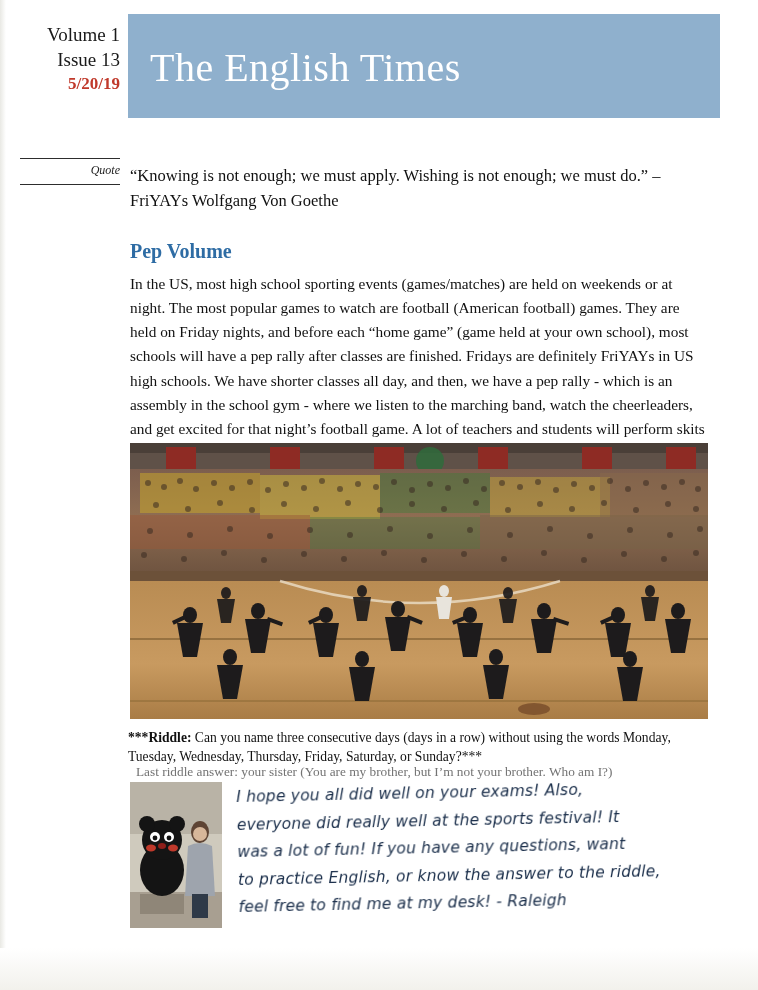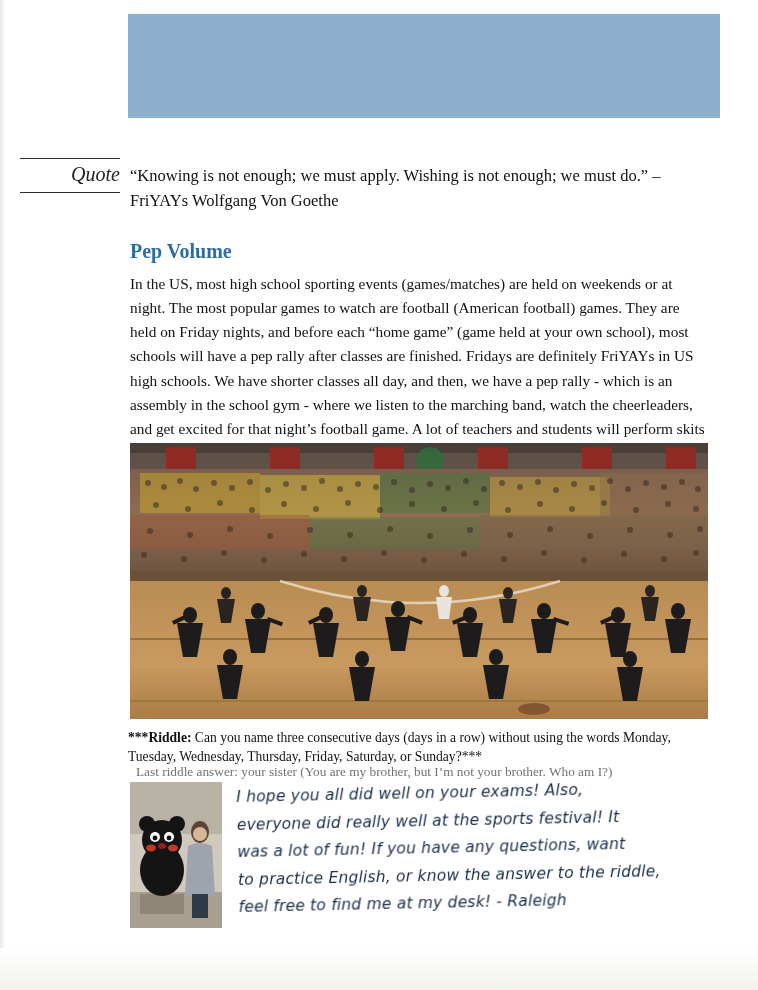--- a/index.html
+++ b/index.html
@@ -77,21 +77,21 @@
     height: 0;
   }
   .quote-rule-bottom {
     border-top: 1px solid #2d2d2d;
     width: 100px;
     margin: 6px 0 0 0;
     height: 0;
   }
   .quote-label {
     font-style: italic;
-    font-size: 20px;
+    font-size: 12px;
     color: #222;
   }
   .quote-text {
     position: absolute;
     left: 130px;
     top: 164px;
     width: 590px;
     font-size: 16.5px;
     line-height: 1.5;
     color: #111;
@@ -188,20 +188,26 @@
     background: linear-gradient(to top, #f2f1ec, #ffffff);
   }
 </style>
 </head>
 <body>
 
 <div class="scan-edge-left"></div>
 
 <div class="masthead">
   <div class="masthead-band"></div>
+  <div class="volume-block">
+    <div class="volume-line">Volume 1</div>
+    <div class="volume-line">Issue 13</div>
+    <div class="volume-date">5/20/19</div>
+  </div>
+  <div class="masthead-title">The English Times</div>
 </div>
 
 <div class="quote-label-wrap">
   <div class="quote-rule-top"></div>
   <div class="quote-label">Quote</div>
   <div class="quote-rule-bottom"></div>
 </div>
 <div class="quote-text">“Knowing is not enough; we must apply. Wishing is not enough; we must do.” – FriYAYs Wolfgang Von Goethe</div>
 
 <div class="article-title">Pep Volume</div>

